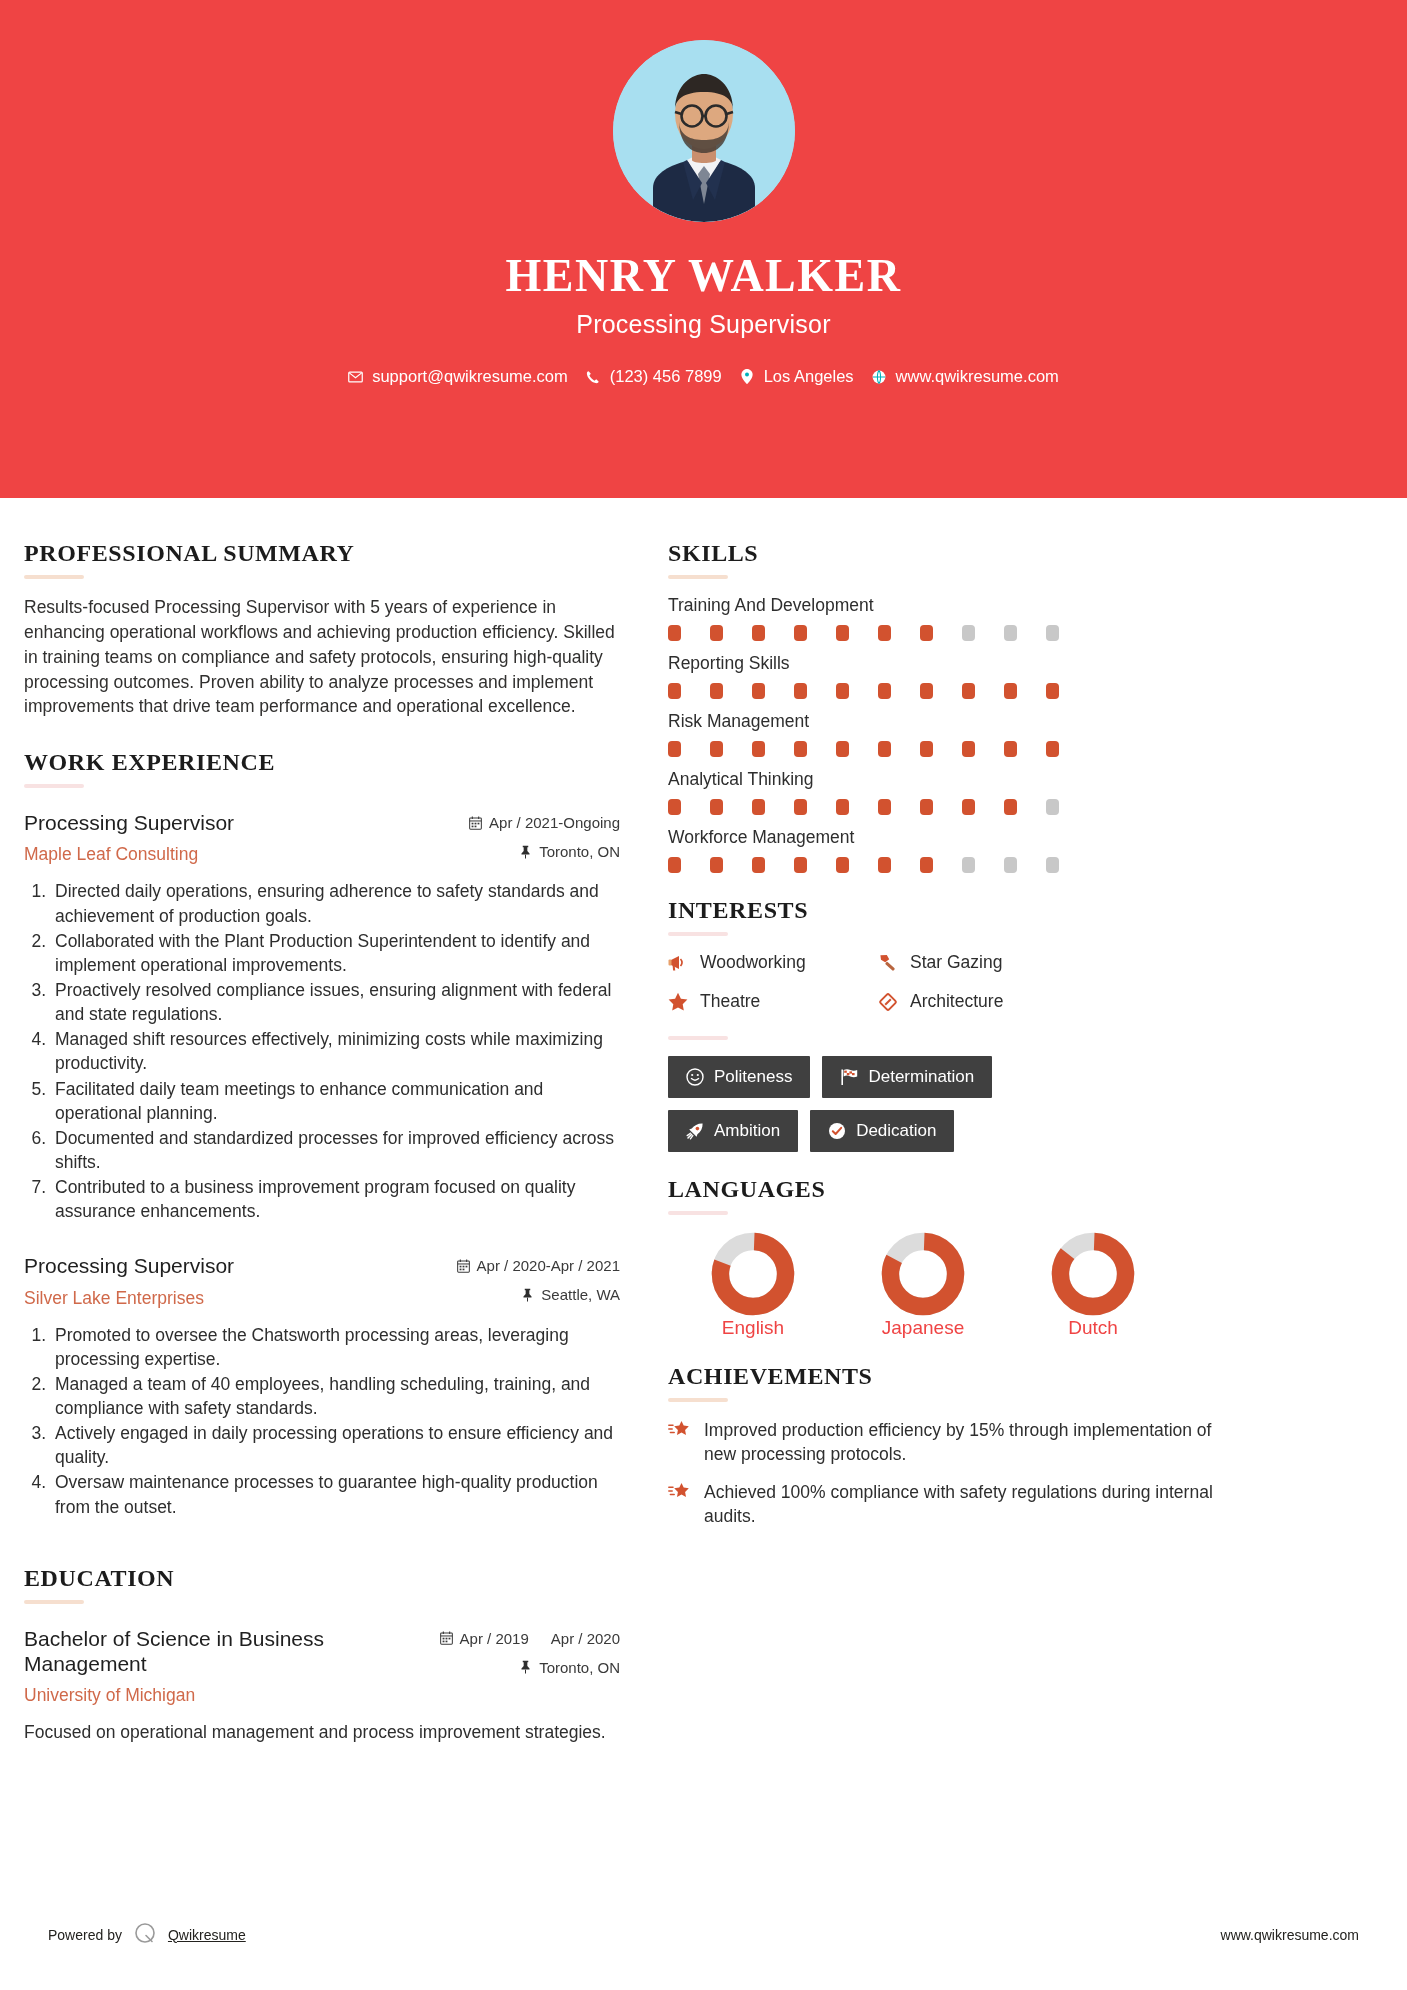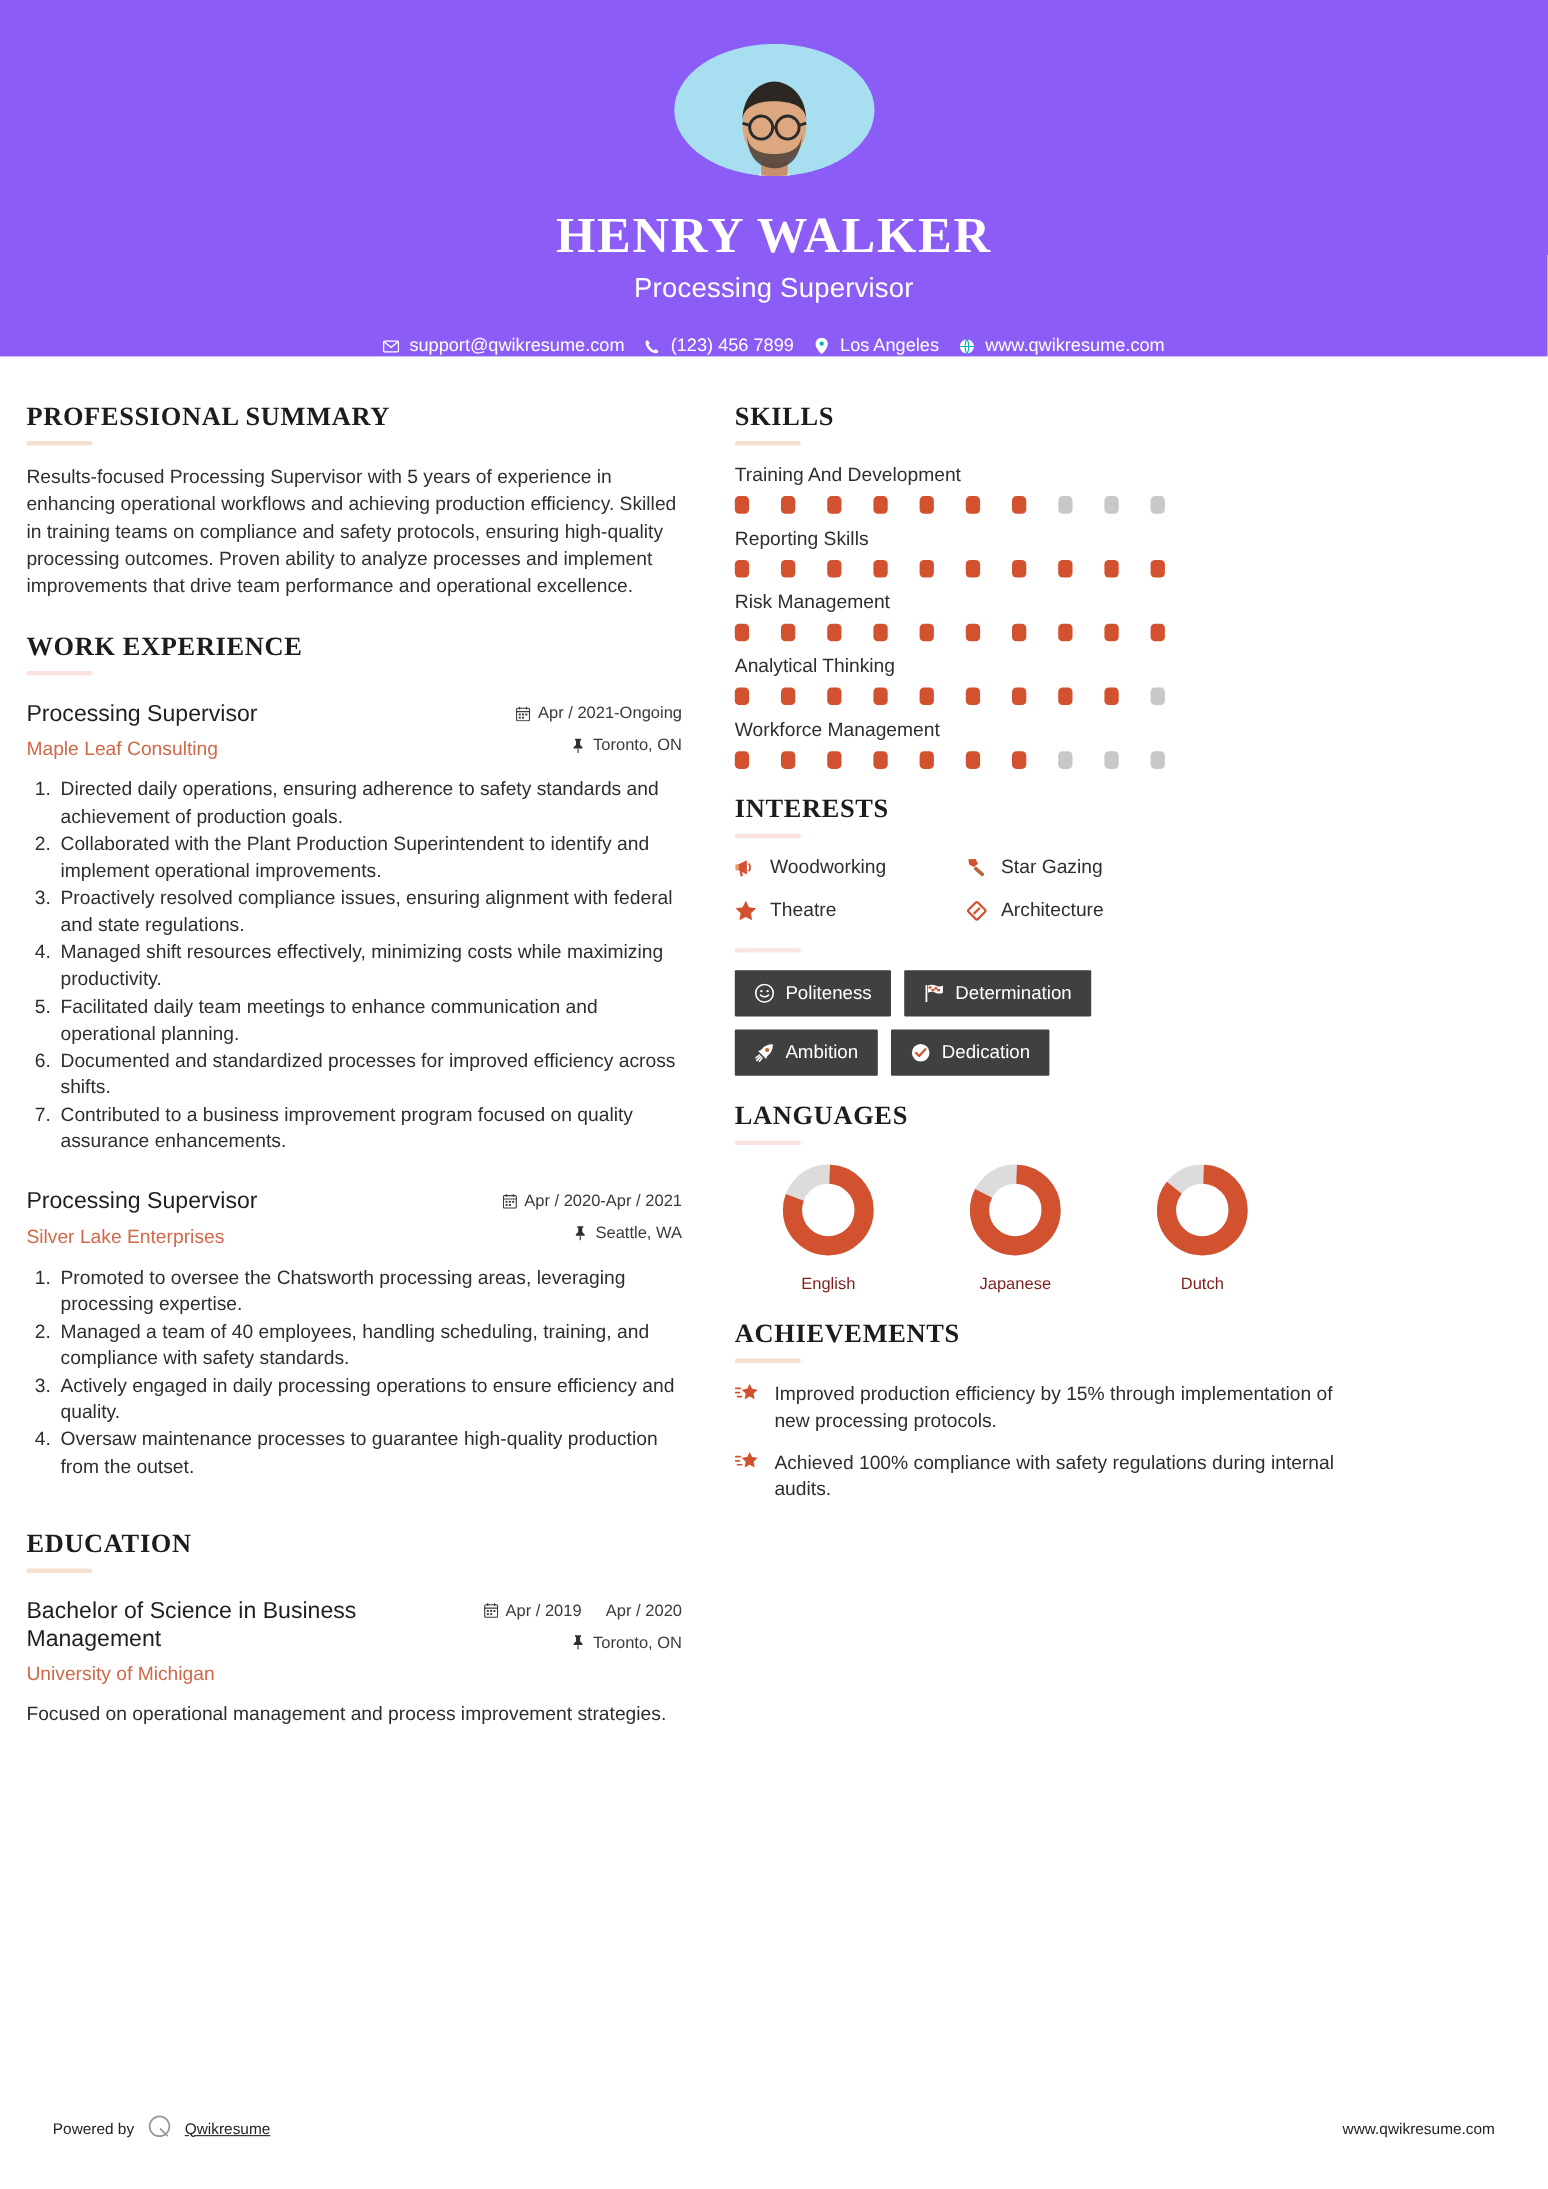--- a/index.html
+++ b/index.html
@@ -5,22 +5,22 @@
   * { box-sizing: border-box; margin: 0; padding: 0; }
   html, body {
     width: 1407px;
     background: #ffffff;
     font-family: "Liberation Sans", sans-serif;
   }
   body { width: 1407px; min-height: 1990px; position: relative; }
 
   
   .header {
-    background: #8b5cf6;
-    height: 324px;
+    background: #ef4444;
+    height: 498px;
     display: flex;
     flex-direction: column;
     align-items: center;
     padding-top: 40px;
   }
   .avatar-wrap {
     width: 182px; height: 182px;
     border-radius: 50%;
     background: #a8dff0;
     overflow: hidden;
@@ -151,21 +151,21 @@
     font-size: 17px;
     padding: 11px 18px;
     display: flex; align-items: center; gap: 10px;
     border-radius: 1px;
   }
   .strength .si { width: 18px; height: 18px; display: inline-flex; align-items: center; justify-content: center; }
 
   
   .lang-row { display: flex; gap: 0; margin-top: 14px; }
   .lang { width: 170px; display: flex; flex-direction: column; align-items: center; }
-  .lang-label { font-size: 15px; color: #7f1d1d; margin-top: 16px; }
+  .lang-label { font-size: 19px; color: #ef4444; }
 
   
   .ach { display: flex; gap: 14px; margin-top: 14px; }
   .ach .ai { flex: 0 0 auto; width: 22px; height: 22px; margin-top: 2px; }
   .ach-text { font-size: 17.5px; line-height: 1.38; color: #2e2e2e; }
 
   
   .footer {
     position: absolute;
     left: 0; right: 0; bottom: 42px;

